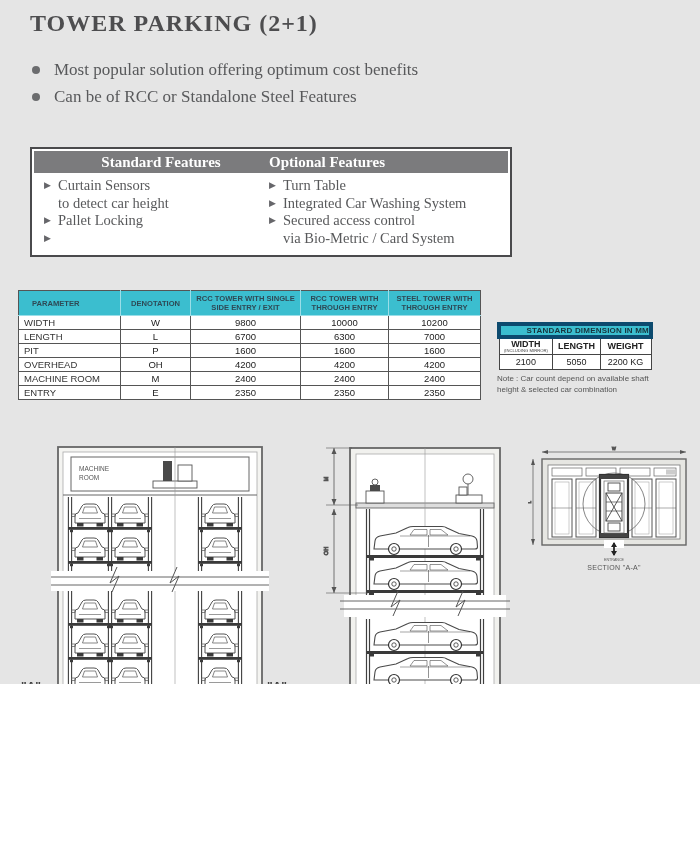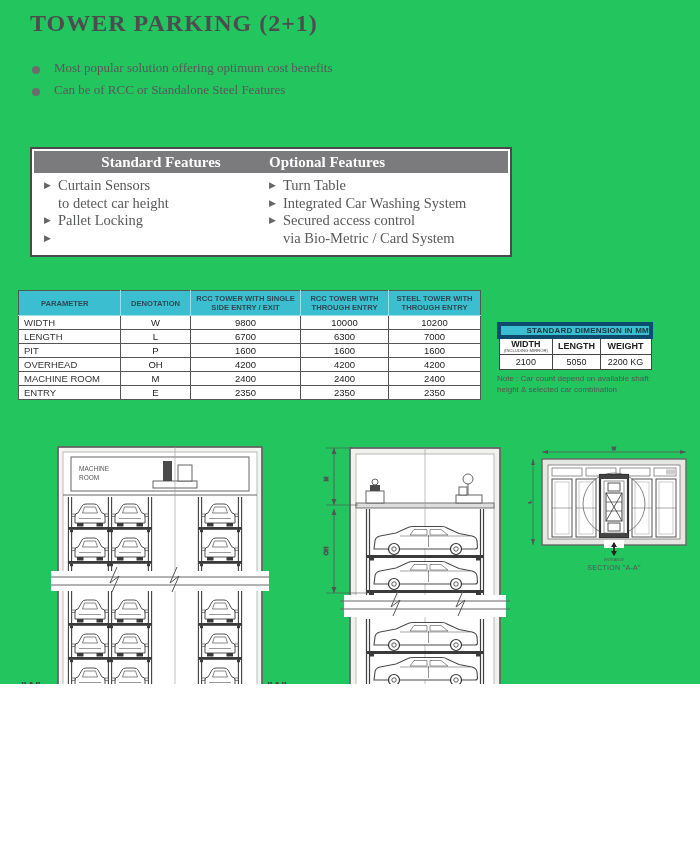--- a/index.html
+++ b/index.html
@@ -3,29 +3,29 @@
 <meta charset="utf-8">
 <style>
   :root{
     --teal:#3bbecf;
     --grayhdr:#7b7b7d;
     --ink:#58595b;
     --line:#555;
   }
   *{margin:0;padding:0;box-sizing:border-box;}
   body{background:#fff;font-family:"Liberation Serif","DejaVu Serif",serif;}
-  #page{position:relative;width:700px;height:684px;background:#22c55e;overflow:hidden;}
+  #page{position:relative;width:700px;height:684px;background:#e5e5e5;overflow:hidden;}
 
   .title{position:absolute;left:30px;top:10px;font-size:24px;font-weight:bold;
          color:#4d4d4f;letter-spacing:1px;}
 
   .bullets{position:absolute;left:30px;top:60px;width:520px;}
   .bullet-row{display:flex;align-items:flex-start;margin-bottom:7px;}
   .dot{width:8px;height:8px;border-radius:50%;background:#6b6c6e;margin:6px 14px 0 2px;flex:none;}
-  .bullet-text{font-size:13px;color:var(--ink);line-height:1.18;}
+  .bullet-text{font-size:17px;color:var(--ink);line-height:1.18;}
 
   .features{position:absolute;left:30px;top:147px;width:482px;border:2px solid #4a4a4c;
             background:#fff;padding:2px;}
   .features-header{background:var(--grayhdr);color:#fff;display:flex;height:22px;align-items:center;}
   .features-header .fh{font-size:15px;font-weight:bold;text-align:center;}
   .fh1{margin-left:22px;width:210px;}
   .fh2{margin-left:3px;}
   .features-body{display:flex;padding:4px 0 5px 0;}
   .fcol{font-size:14.5px;color:var(--ink);}
   .fcol1{width:232px;padding-left:10px;}
@@ -33,21 +33,21 @@
   .fitem{display:flex;line-height:1.22;}
   .tri{font-size:9px;color:#66666a;margin:3px 6px 0 0;flex:none;width:8px;}
   .tri.hidden{visibility:hidden;}
 
   table{border-collapse:collapse;}
   .param-table{position:absolute;left:18px;top:290px;width:462px;table-layout:fixed;
                font-family:"Liberation Sans","DejaVu Sans",sans-serif;}
   .param-table th{background:var(--teal);color:#2e4a56;font-size:7.6px;line-height:1.2;
                   text-transform:uppercase;padding:3px 2px;border:1px solid #9adee8;
                   border-top:1px solid #555;vertical-align:middle;}
-  .param-table th:first-child{text-align:left;padding-left:22px;border-left:1px solid #555;}
+  .param-table th:first-child{text-align:left;padding-left:13px;border-left:1px solid #555;}
   .param-table th:last-child{border-right:1px solid #555;}
   .param-table td{border:1px solid #555;font-size:9.5px;color:#222;text-align:center;
                   padding:1px 2px;height:11px;background:#fff;}
   .param-table td.pname{text-align:left;padding-left:5px;color:#333;}
 
   .dim-wrap{position:absolute;left:497px;top:322px;width:158px;
             font-family:"Liberation Sans","DejaVu Sans",sans-serif;}
   .dim-table{width:156px;}
   .dim-table .dim-title{background:var(--teal);color:#17333c;font-size:8px;font-weight:bold;
             text-align:right;border:4px solid #0c4a6e;padding:0 0;letter-spacing:.2px;}

